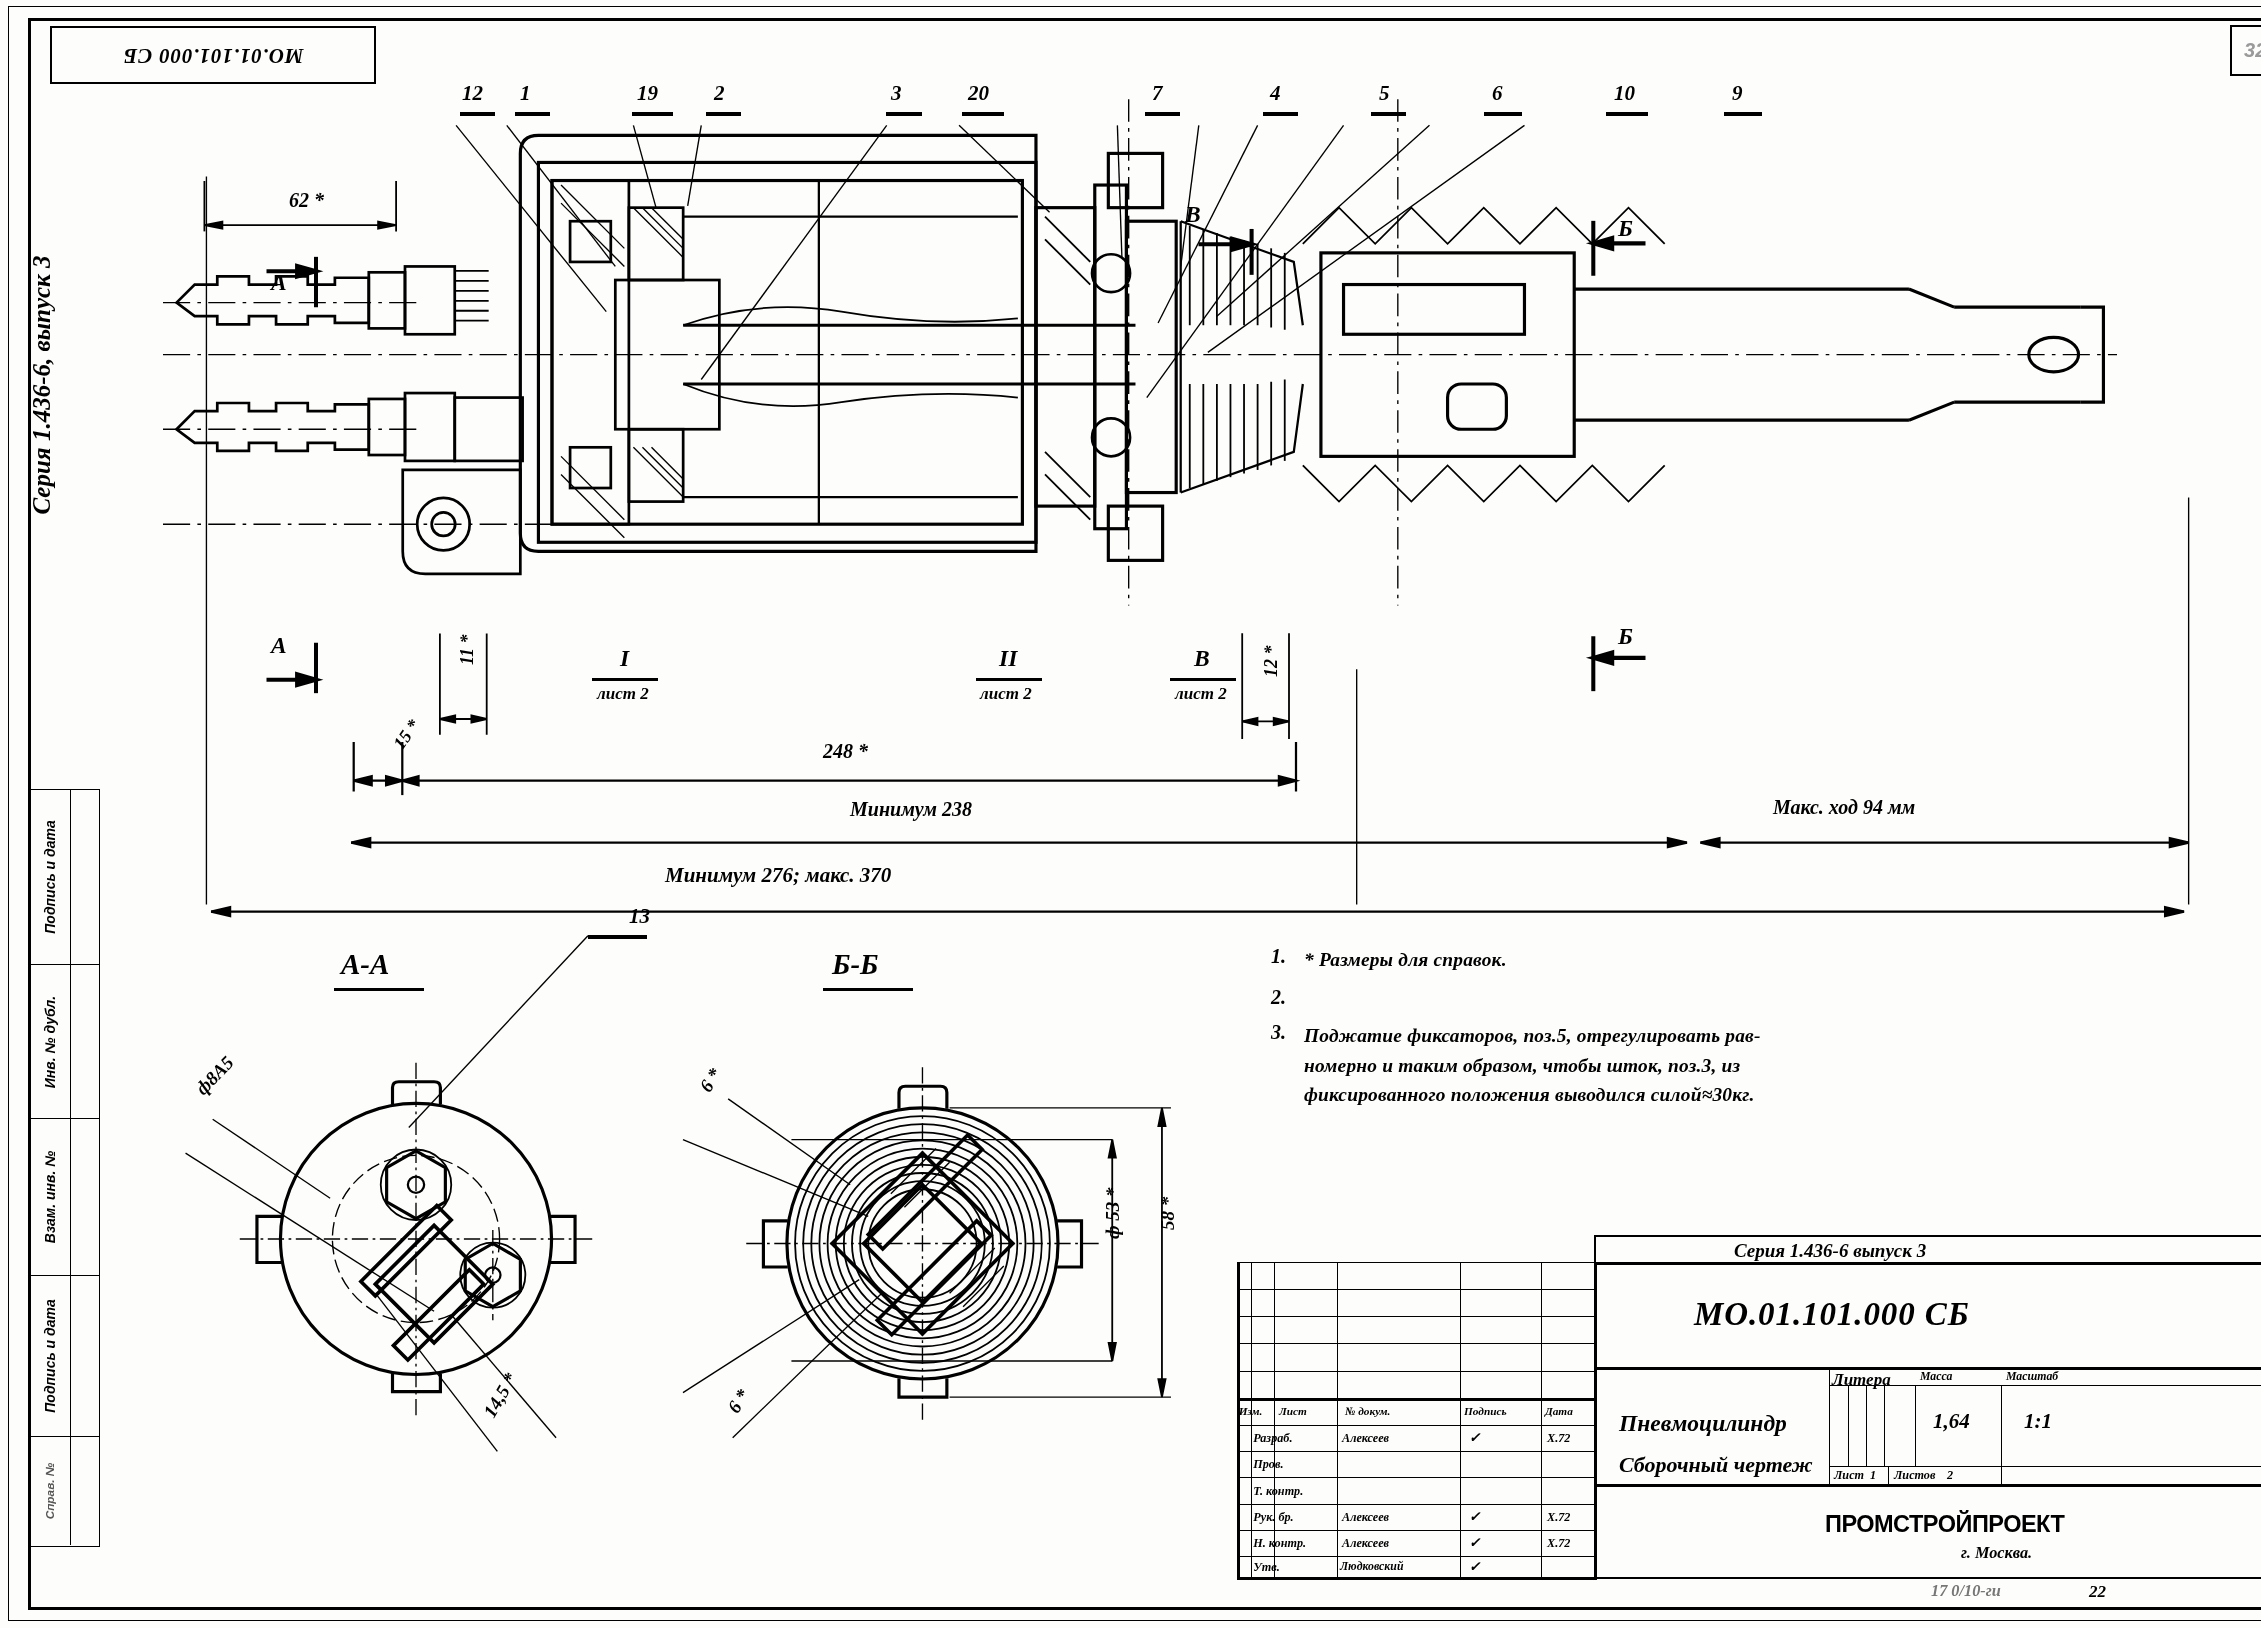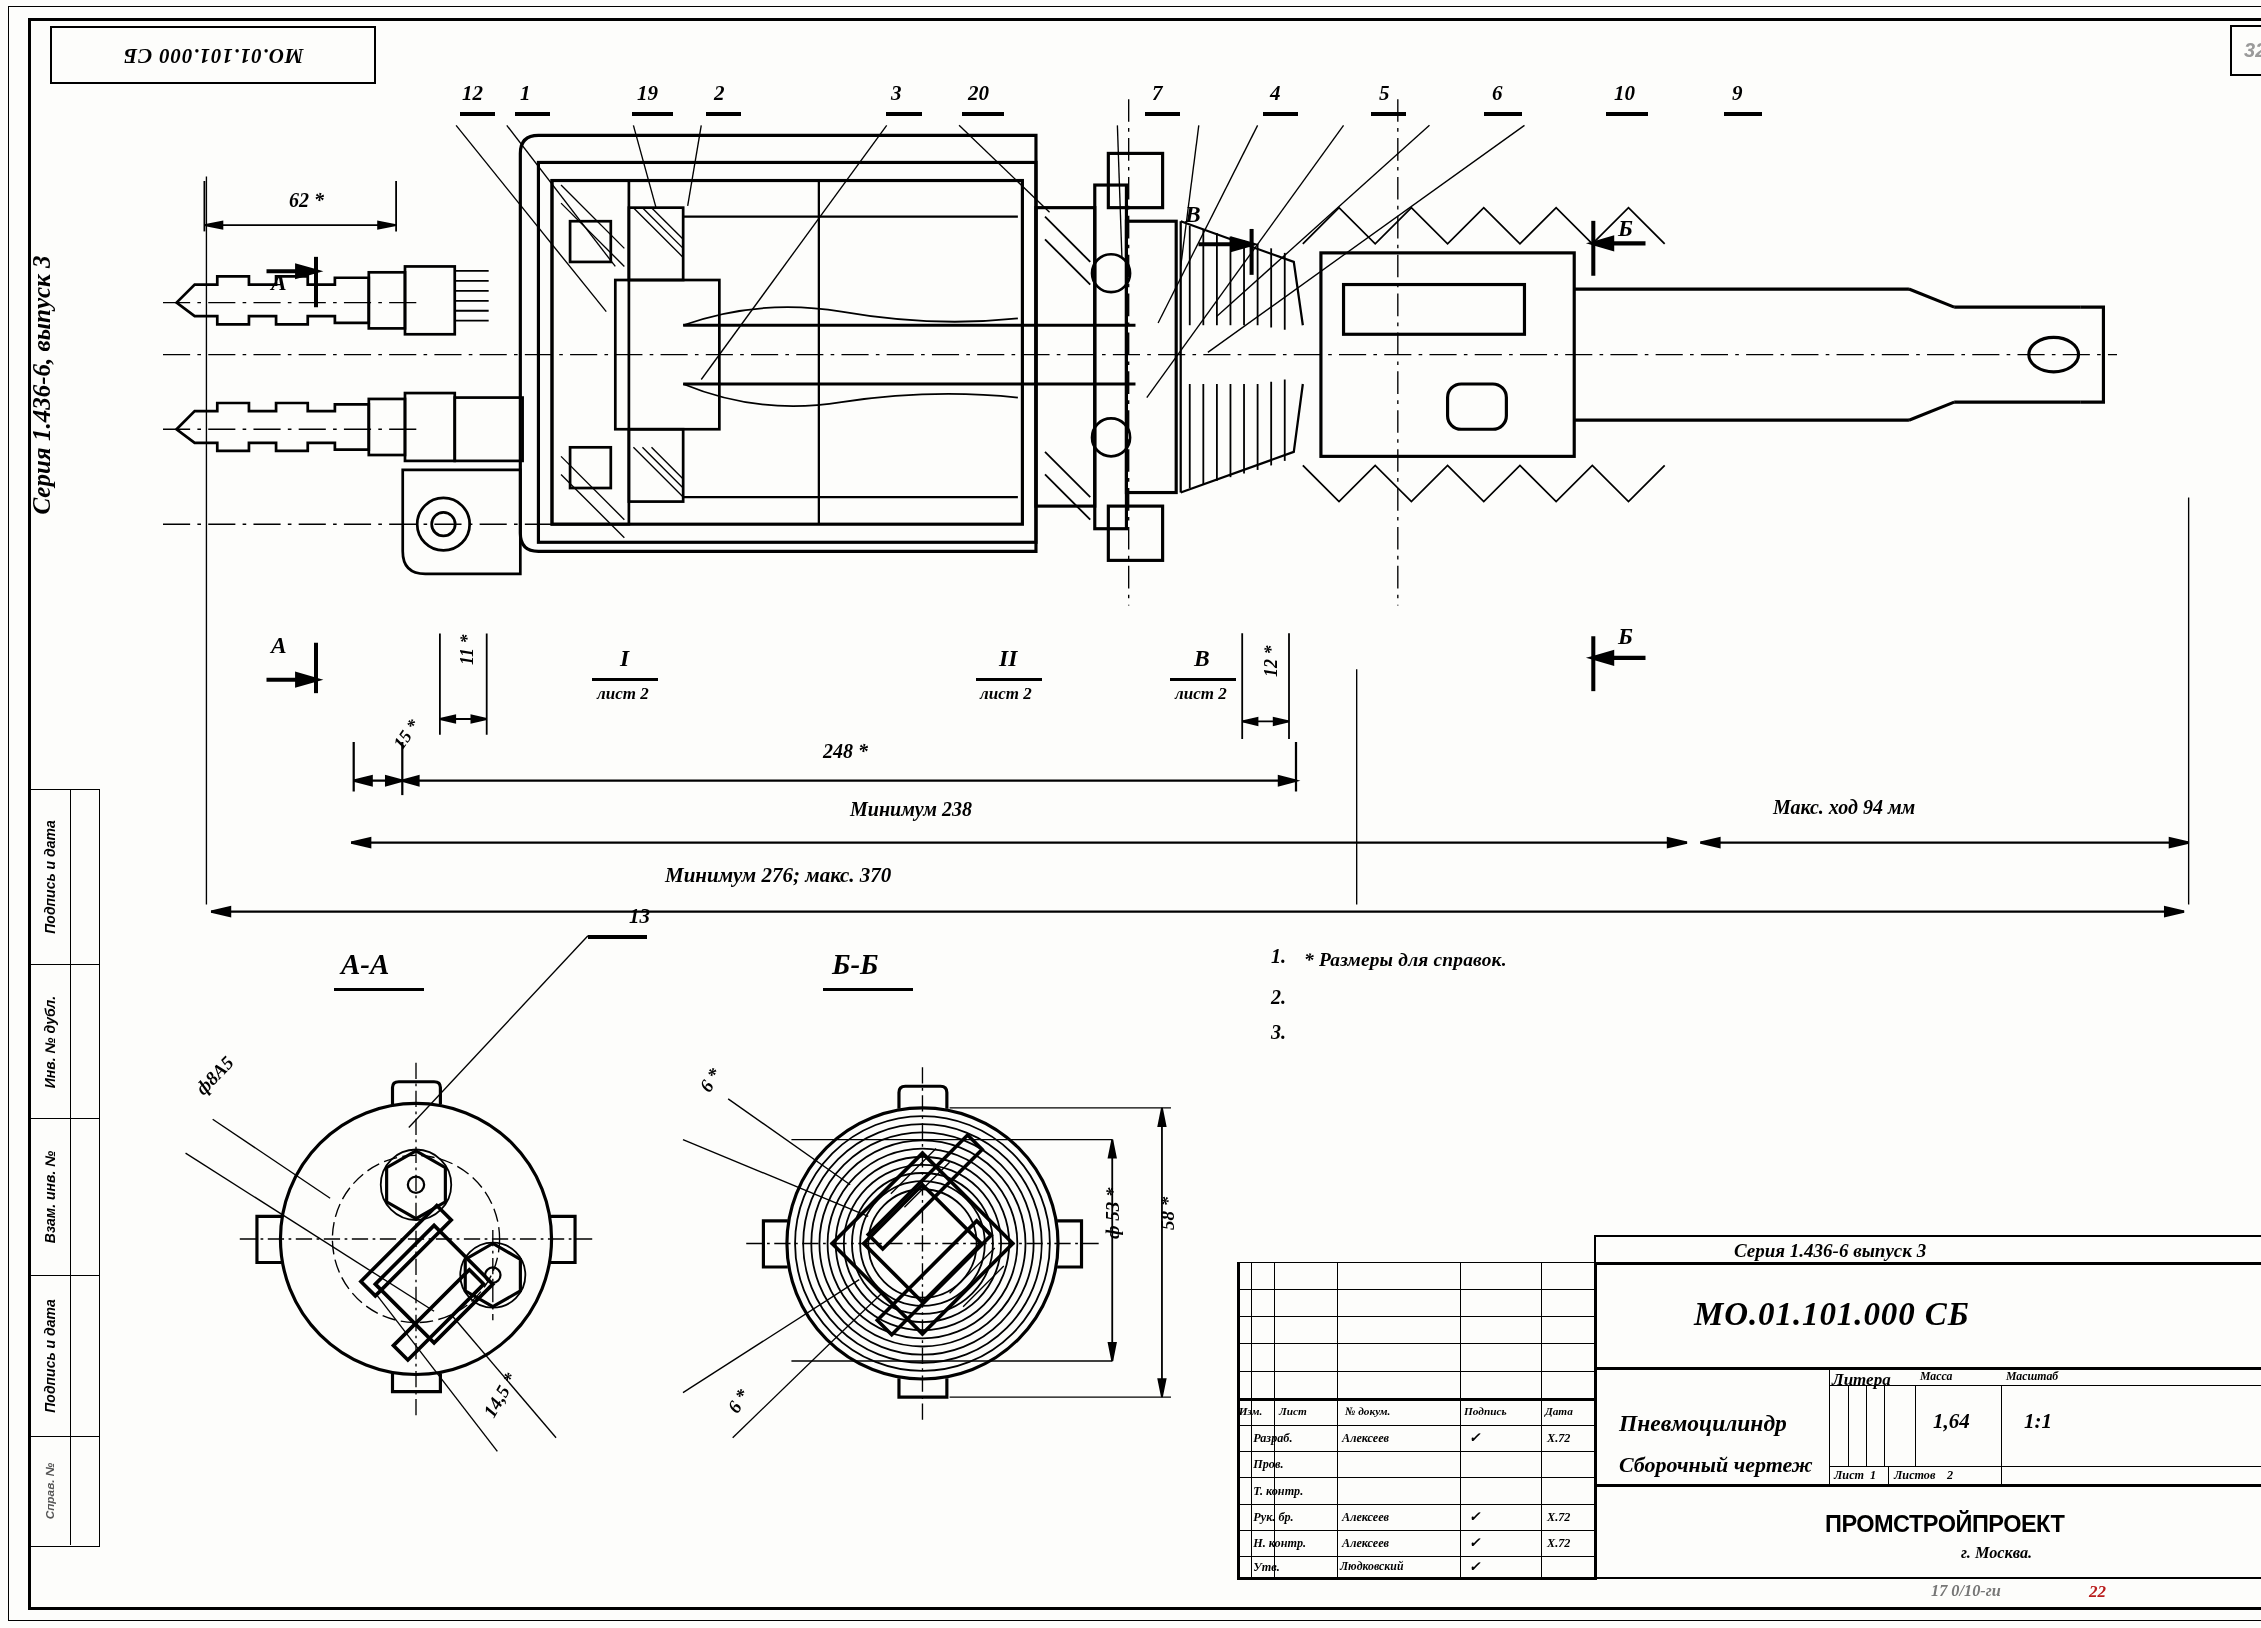--- a/index.html
+++ b/index.html
@@ -631,20 +631,25 @@
       <div class="note-num">1.</div>
       <div class="note-body">
         <div>* Размеры для справок.</div>
       </div>
     </div>
     <div class="note-row">
       <div class="note-num">2.</div>
     </div>
     <div class="note-row">
       <div class="note-num">3.</div>
+      <div class="note-body">
+        <div>Поджатие фиксаторов, поз.5, отрегулировать рав-</div>
+        <div>номерно и таким образом, чтобы шток, поз.3, из</div>
+        <div>фиксированного положения выводился силой≈30кг.</div>
+      </div>
     </div>
   </div>
 
   <div class="tb">
 
     <div class="rev-grid">
       <div class="h" style="top:0"></div>
       <div class="h" style="top:27px"></div>
       <div class="h" style="top:54px"></div>
       <div class="h" style="top:81px"></div>
@@ -722,16 +727,16 @@
     <div class="tbtxt" style="left:597px;top:207px;font-size:12.2px">Лист</div>
     <div class="tbtxt" style="left:633px;top:207px;font-size:12.2px">1</div>
     <div class="tbtxt" style="left:657px;top:207px;font-size:12.2px">Листов</div>
     <div class="tbtxt" style="left:710px;top:207px;font-size:12.2px">2</div>
 
     <div class="tbtxt" style="left:588px;top:251px;font-size:23.5px;font-family:'Liberation Sans',sans-serif;font-style:normal;letter-spacing:-0.5px">ПРОМСТРОЙПРОЕКТ</div>
     <div class="tbtxt" style="left:724px;top:283px;font-size:16.3px">г. Москва.</div>
   </div>
 
   <div class="lbl" style="left:1931px;top:1583px;font-size:16.3px;color:#777">17 0/10-ги</div>
-  <div class="lbl" style="left:2089px;top:1583px;font-size:17px;color:#b91c1c">22</div>
+  <div class="lbl" style="left:2089px;top:1583px;font-size:17px;color:#000000">22</div>
 
 </div>
 
 
 </body></html>

